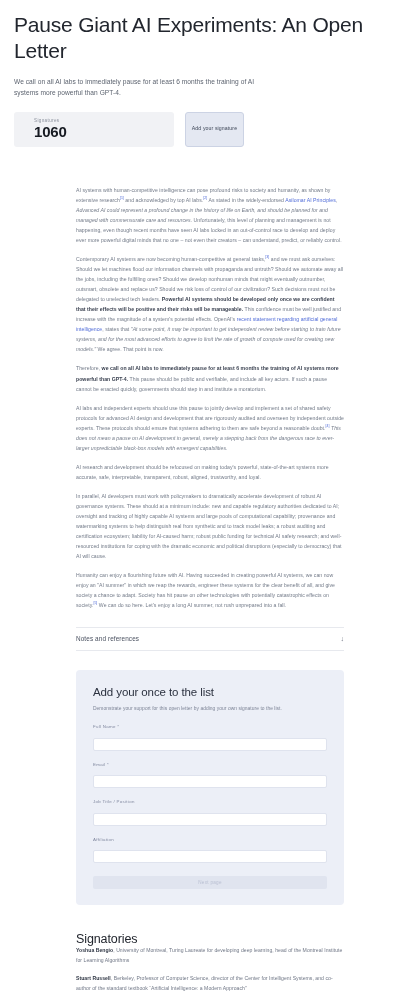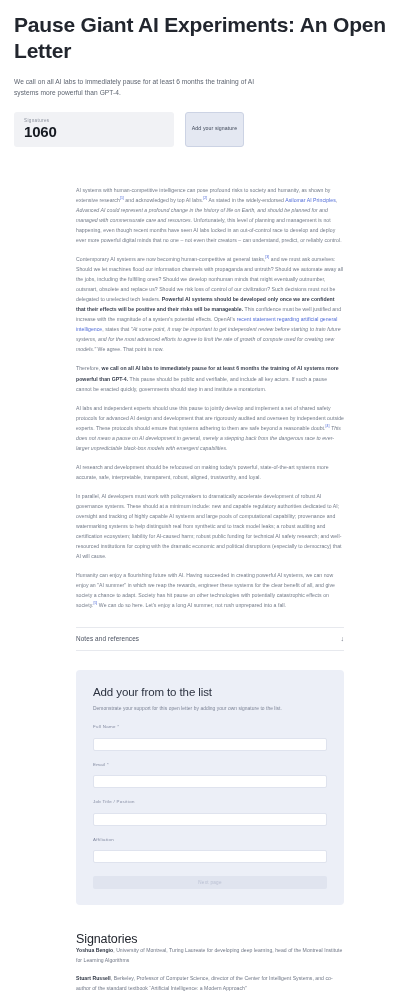--- a/index.html
+++ b/index.html
@@ -16,21 +16,21 @@
   }
 
   .page { width: 412px; min-height: 1000px; background: #fff; position: relative; overflow: hidden; }
 
   
   .header { padding: 12px 14px 0 14px; }
 
   .page-title {
     font-size: 21px;
     line-height: 1.26;
-    font-weight: 700;
+    font-weight: 400;
     color: #22262e;
     letter-spacing: -0.2px;
   }
 
   .subtitle {
     margin-top: 11px;
     font-size: 6.6px;
     line-height: 1.75;
     color: #5d6470;
     max-width: 252px;
@@ -41,21 +41,21 @@
     margin-top: 13px;
     display: flex;
     align-items: stretch;
     gap: 11px;
   }
 
   .sig-counter {
     background: #f1f2f5;
     border-radius: 3px;
     width: 160px;
-    padding: 6px 10px 7px 10px;
+    padding: 6px 10px 7px 20px;
     display: flex;
     flex-direction: column;
     justify-content: center;
   }
   .sig-counter-label {
     font-size: 4.6px;
     color: #8b919d;
     letter-spacing: 0.35px;
     margin-bottom: 1px;
   }
@@ -229,21 +229,21 @@
       <span>Humanity can enjoy a flourishing future with AI. Having succeeded in creating powerful AI systems, we can now enjoy an "AI summer" in which we reap the rewards, engineer these systems for the clear benefit of all, and give society a chance to adapt. Society has hit pause on other technologies with potentially catastrophic effects on society.</span><sup>[5]</sup><span> We can do so here. Let's enjoy a long AI summer, not rush unprepared into a fall.</span>
     </p>
   </div>
 
   <div class="notes-row">
     <span class="notes-label">Notes and references</span>
     <span class="notes-arrow">↓</span>
   </div>
 
   <div class="form-card">
-    <h2 class="form-title">Add your from to the list</h2>
+    <h2 class="form-title">Add your once to the list</h2>
     <p class="form-desc">Demonstrate your support for this open letter by adding your own signature to the list.</p>
 
     <div class="field">
       <label class="field-label">Full Name *</label>
       <input class="field-input" type="text" placeholder="" style="">
     </div>
 
     <div class="field">
       <label class="field-label">Email *</label>
       <input class="field-input" type="text" placeholder="" style="">

